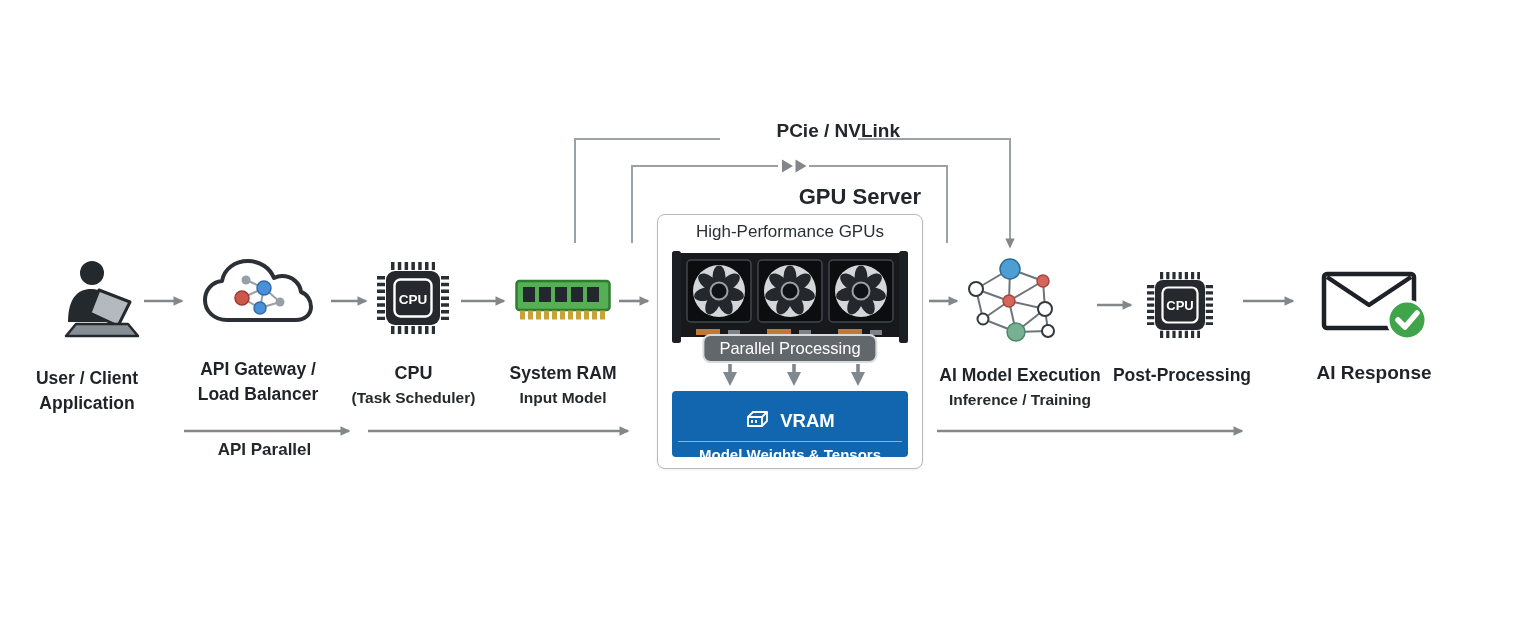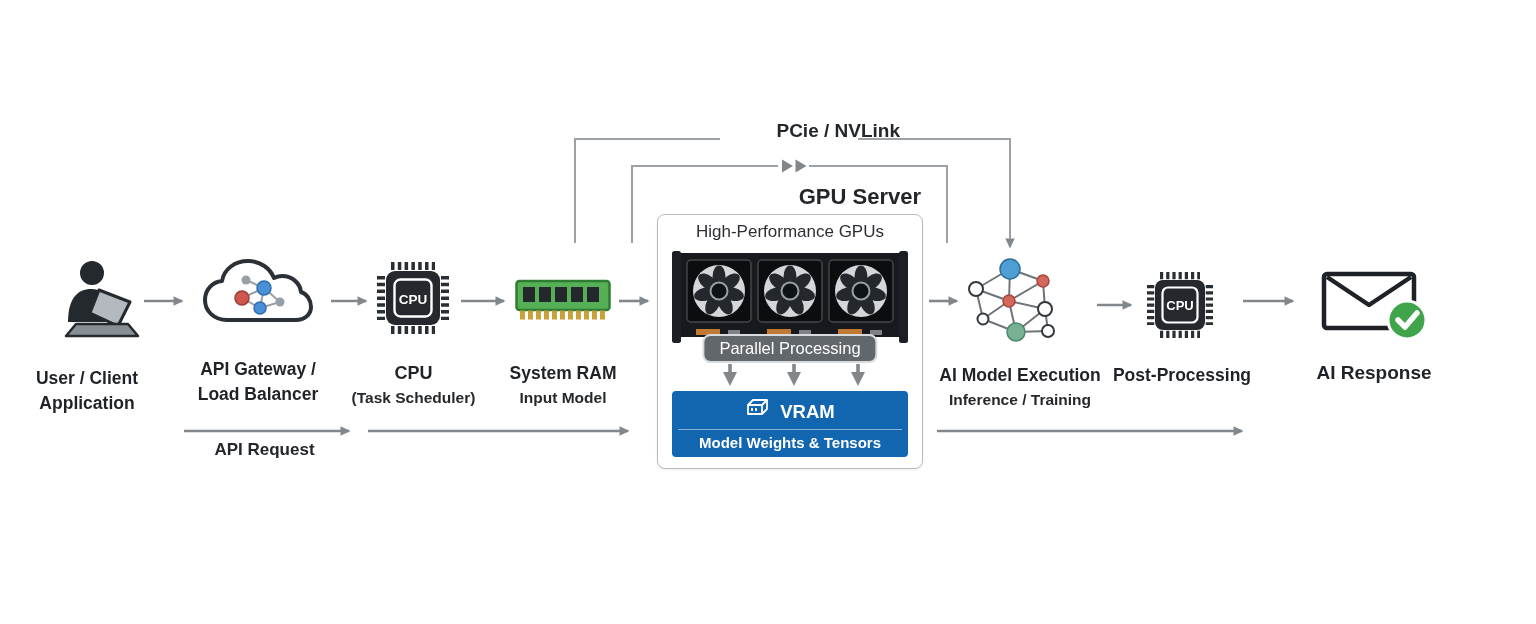--- a/index.html
+++ b/index.html
@@ -22,21 +22,21 @@
   .gpu-title{position:absolute;left:657px;top:184px;width:264px;text-align:right;
              font-weight:bold;font-size:22px;color:#23272b;z-index:3;}
   .gpu-sub{position:absolute;left:0;top:7px;width:100%;text-align:center;font-size:17px;color:#2b2f33;}
   .chassis{position:absolute;left:14px;top:36px;width:236px;height:92px;}
   .chassis svg{display:block;width:100%;height:100%;}
   .badge{position:absolute;left:50%;top:119px;transform:translateX(-50%);background:#62676c;
          border:2px solid #d8dbde;border-radius:8px;color:#fff;font-size:16.5px;
          padding:3px 15px;white-space:nowrap;z-index:6;}
   .vram{position:absolute;left:14px;top:176px;width:236px;height:66px;background:#1266b0;
         border-radius:4px;color:#fff;}
-  .vram-top{display:flex;align-items:flex-end;justify-content:center;gap:9px;padding-top:7px;
+  .vram-top{display:flex;align-items:flex-start;justify-content:center;gap:9px;padding-top:19px;
             font-weight:bold;font-size:18.5px;}
   .vram-div{border-top:1.5px solid rgba(255,255,255,.5);margin:6px 6px 4px;}
   .vram-sub{text-align:center;font-size:15px;font-weight:bold;}
 </style>
 </head>
 <body>
 
 <div class="canvas">
 
   <svg class="overlay" width="1536" height="624" viewBox="0 0 1536 624">
@@ -80,21 +80,21 @@
     </g>
 
     <g stroke="#82878c" stroke-width="3.6" fill="none">
       <line x1="730" y1="364" x2="730" y2="381" marker-end="url(#ahBig)"></line>
       <line x1="794" y1="364" x2="794" y2="381" marker-end="url(#ahBig)"></line>
       <line x1="858" y1="364" x2="858" y2="381" marker-end="url(#ahBig)"></line>
     </g>
   </svg>
 
   <div class="toplabel">PCie / NVLink</div>
-  <div class="apilabel">API Request</div>
+  <div class="apilabel">API Parallel</div>
 
   <div class="icon" style="left:52px;top:258px;width:92px;height:90px">
     <svg viewBox="0 0 92 90">
       <circle cx="40" cy="15" r="12" fill="#24292e"></circle>
       <path d="M16,64 C16,40 26,31 39,31 C50,31 57,38 59,48 L59,64 Z" fill="#24292e"></path>
       <path d="M47,32 L78,44 L66,68 L38,55 Z" fill="#b3b9be" stroke="#24292e" stroke-width="3" stroke-linejoin="round"></path>
       <path d="M24,66 L76,66 L86,78 L14,78 Z" fill="#878e94" stroke="#24292e" stroke-width="2.5" stroke-linejoin="round"></path>
     </svg>
   </div>
   <div class="lbl" style="left:2px;top:366px;width:170px">

